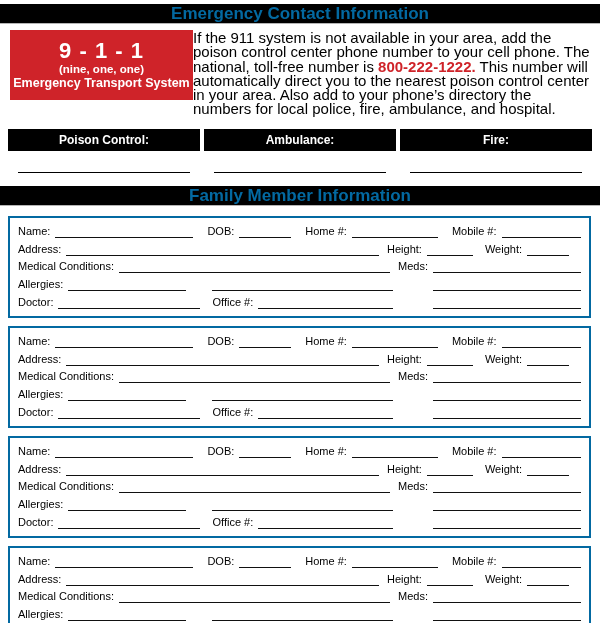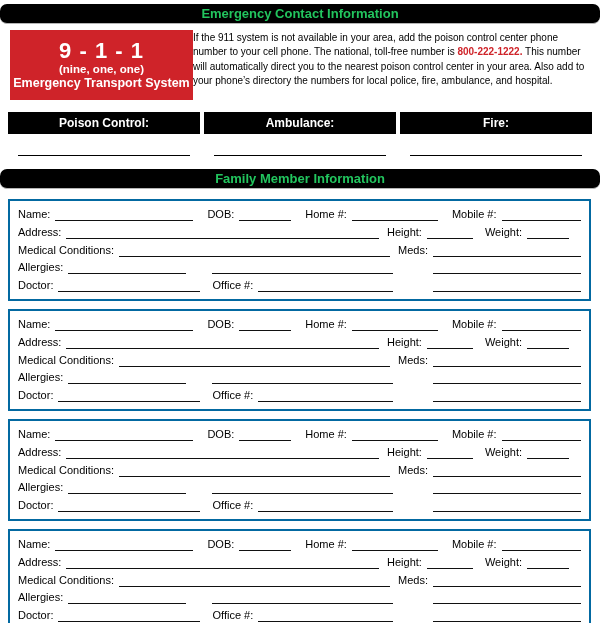--- a/index.html
+++ b/index.html
@@ -6,39 +6,38 @@
   html,body { background:#ffffff; }
   body {
     width:600px; height:623px; overflow:hidden;
     font-family:"Liberation Sans","DejaVu Sans",sans-serif;
     color:#000;
   }
   .page { width:600px; height:623px; overflow:hidden; background:#fff; }
 
   
   .bar {
-    width:100%; height:20px; background:#000; color:#22c55e;
-    font-size:13px; font-weight:bold; text-align:center; line-height:20px;
+    width:100%; height:20px; background:#000; color:#0369a1;
+    font-size:17px; font-weight:bold; text-align:center; line-height:20px;
     border-bottom:1px solid #b5b5b5;
-    border-radius:7px;
   }
   .bar.top { margin-top:4px; }
   .bar.family { margin-top:13px; }
 
   
   .intro { display:flex; gap:0; margin:6px 8px 0 10px; }
   .badge {
     width:183px; height:70px; background:#cf2329; color:#fff;
     display:flex; flex-direction:column; align-items:center; justify-content:center;
     text-align:center; flex:none;
   }
   .badge .num { font-size:22px; font-weight:bold; letter-spacing:1px; line-height:24px; }
   .badge .sub { font-size:11.5px; font-weight:bold; line-height:13px; }
   .badge .cap { font-size:12.5px; font-weight:bold; line-height:15px; }
-  .intro p { flex:1; font-size:10px; line-height:14.3px; padding-top:1px; }
+  .intro p { flex:1; font-size:15px; line-height:14.3px; padding-top:1px; }
   .intro .phone { color:#cf2329; font-weight:bold; }
 
   
   .contacts { display:flex; gap:4px; padding:0 8px; margin-top:12px; }
   .contact-col { flex:1; display:flex; flex-direction:column; align-items:center; }
   .contact-label {
     width:100%; height:22px; background:#000; color:#fff;
     font-size:12px; font-weight:bold; text-align:center; line-height:22px;
   }
   .contact-line { width:90%; height:0; border-top:1.5px solid #000; margin-top:21px; }

